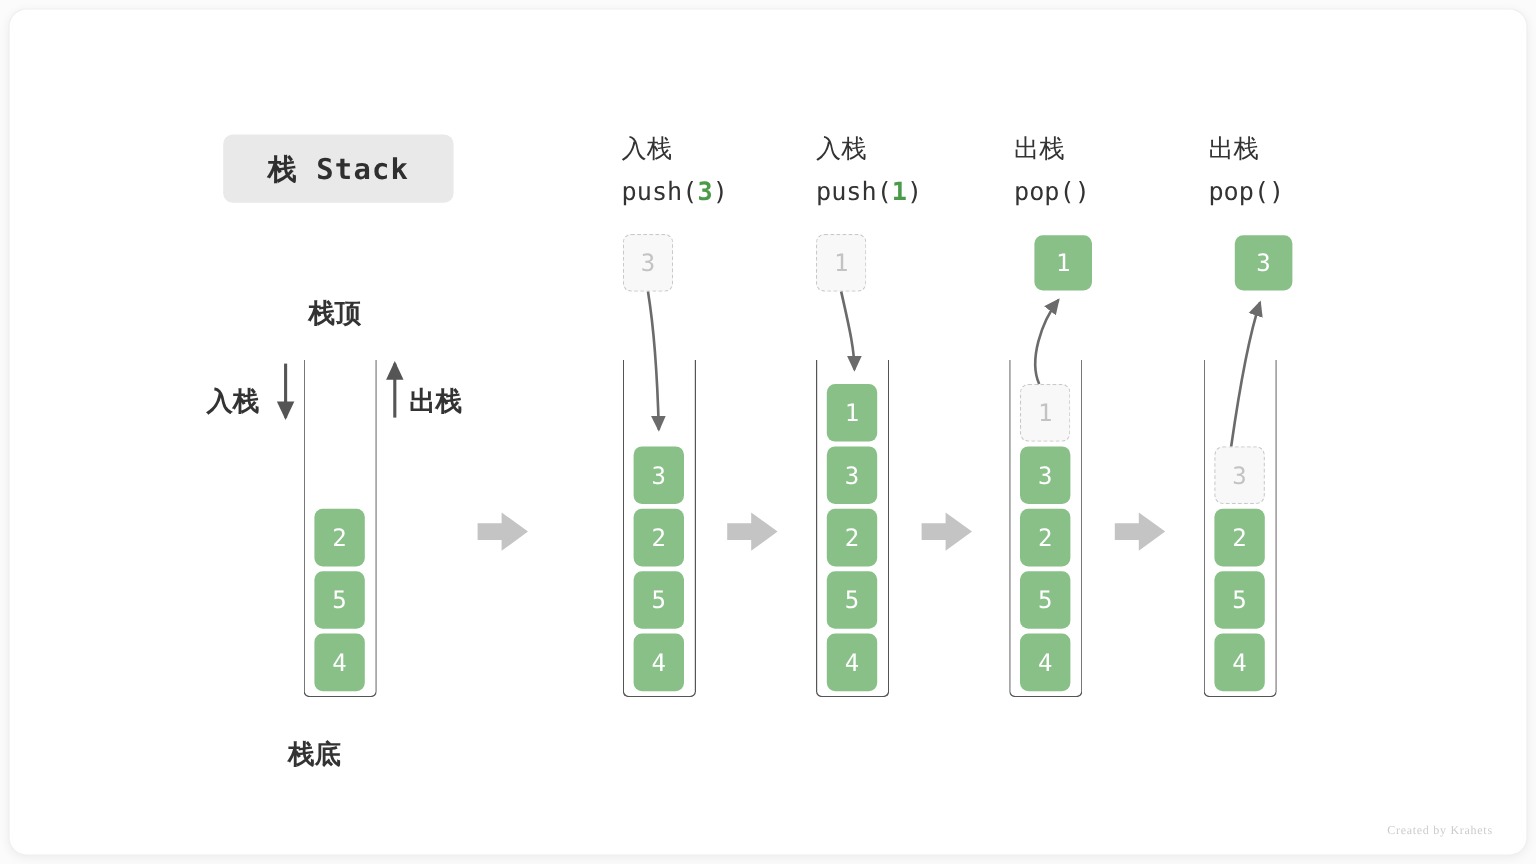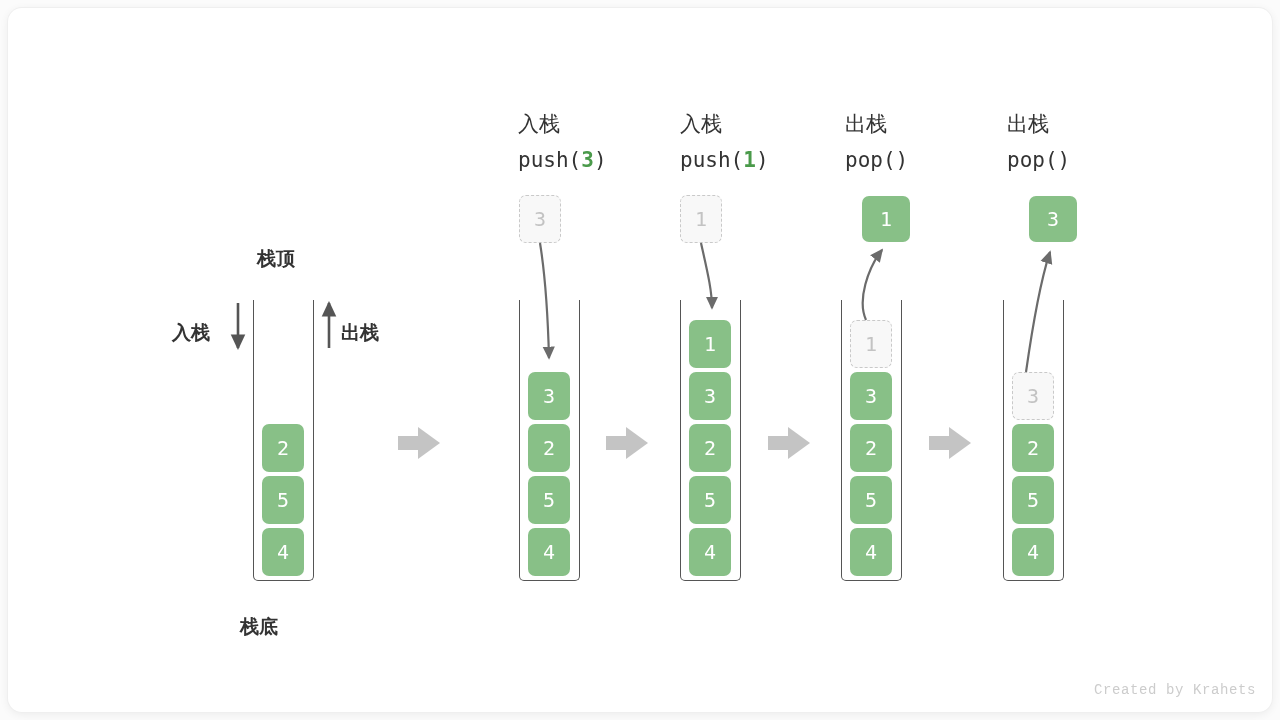--- a/index.html
+++ b/index.html
@@ -44,21 +44,21 @@
     font-size: 24px;
     letter-spacing: 1px;
     font-family: "DejaVu Sans Mono", "Liberation Mono", monospace;
     font-weight: bold;
     white-space: pre;
   }
   
   .cn-label {
     position: absolute;
     color: #333333;
-    font-size: 19px;
+    font-size: 22px;
     font-weight: bold;
     white-space: nowrap;
     font-family: Liberation Mono, monospace;
   }
   .op-header {
     position: absolute;
     color: #333333;
     white-space: pre;
     line-height: 36px;
     font-size: 21px;
@@ -109,43 +109,44 @@
   .cell.popped {
     background: #88c087;
     color: #ffffff;
     width: 48px;
     height: 46px;
     border-radius: 7px;
   }
   
   .footer {
     position: absolute;
-    right: 24px;
+    right: 36px;
     bottom: 22px;
     color: #cccccc;
-    font-size: 14px;
+    font-size: 10px;
     letter-spacing: 0.6px;
-    font-family: Liberation Mono, monospace;
+    font-family: Liberation Serif, serif;
     white-space: nowrap;
   }
   svg.overlay {
     position: absolute;
     left: 0;
     top: 0;
     width: 1280px;
     height: 720px;
     pointer-events: none;
   }
 </style>
 </head>
 <body>
 
 <div id="canvas">
   <div class="card"></div>
 
+  <div class="title-chip">栈 Stack</div>
 
   <div class="cn-label" style="left:257px; top:246px;">栈顶</div>
   <div class="cn-label" style="left:240px; top:614px;">栈底</div>
   <div class="cn-label" style="left:172px; top:320px;">入栈</div>
   <div class="cn-label" style="left:341px; top:320px;">出栈</div>
 
   <div class="stack-box" style="left:253px; top:300px; width:61px; height:281px;"></div>
   <div class="cell filled" style="left:262px; top:424px;">2</div>
   <div class="cell filled" style="left:262px; top:476px;">5</div>
   <div class="cell filled" style="left:262px; top:528px;">4</div>

